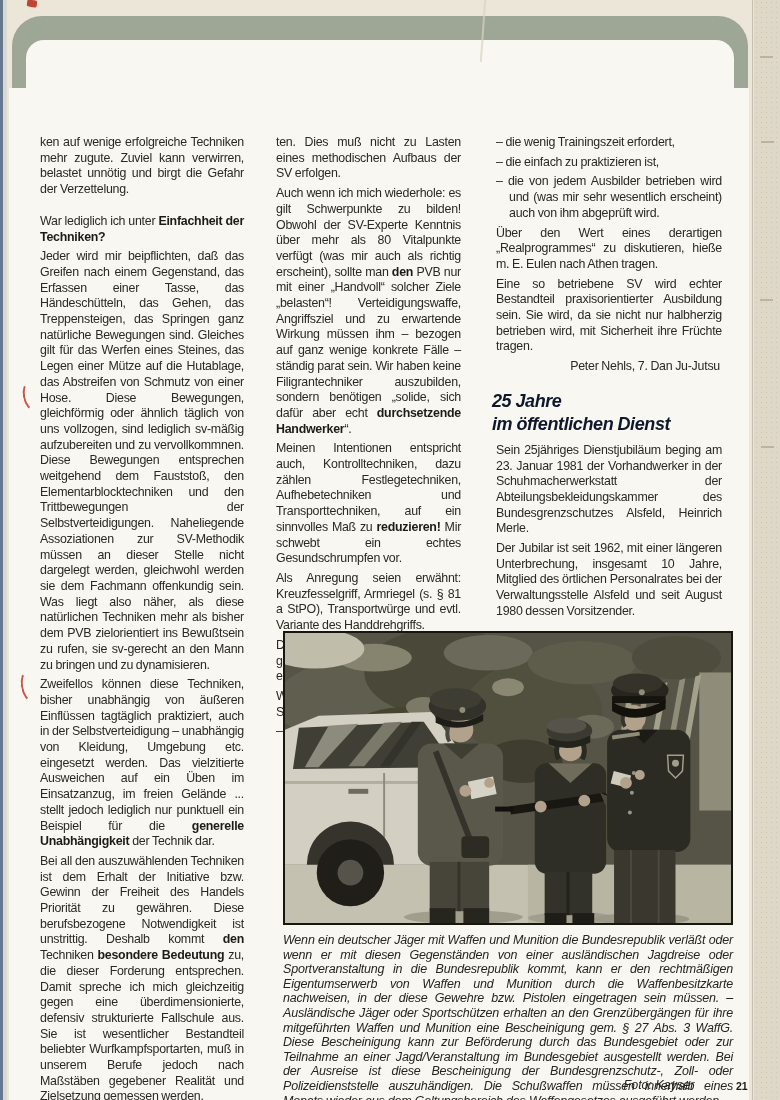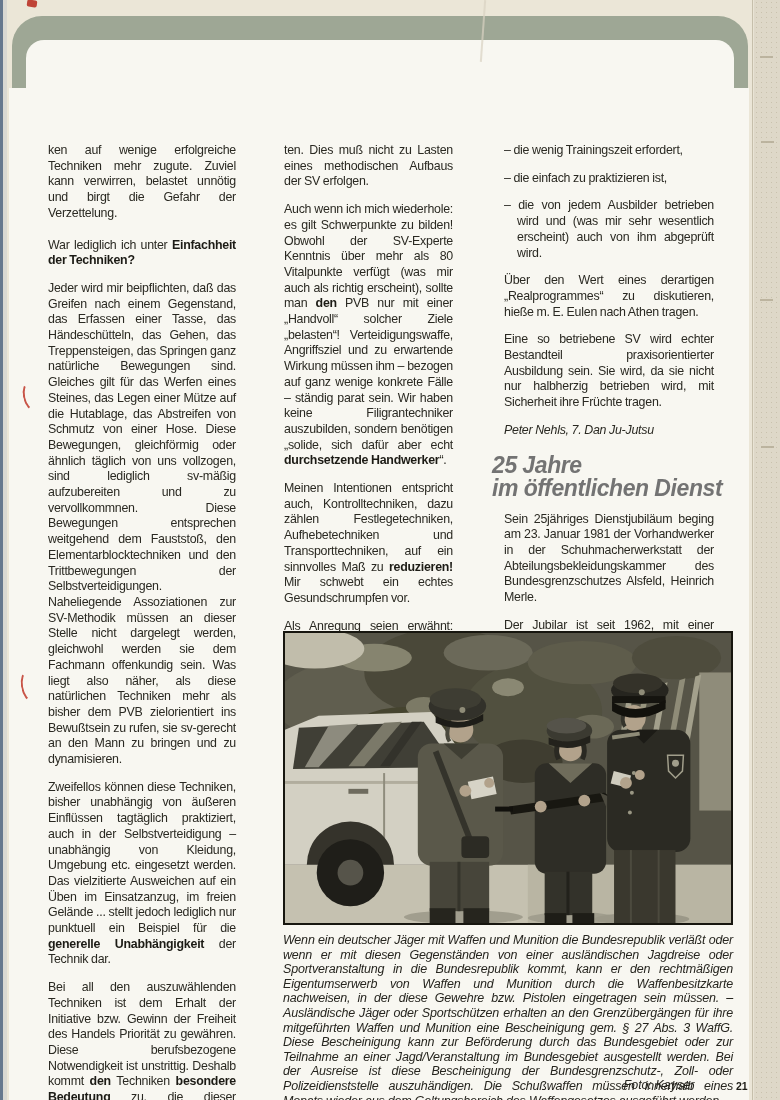--- a/index.html
+++ b/index.html
@@ -14,26 +14,26 @@
         border-radius:18px 18px 0 0;}
   .page-body{position:absolute;left:9px;top:88px;width:740px;height:1012px;background:#f8f7f1;}
   .page-edge-r{position:absolute;left:752px;top:0;width:1px;height:1100px;background:#c6bfab;}
   .margin-right{position:absolute;left:754px;top:0;width:26px;height:1100px;background:#ded8c8;
         background-image:radial-gradient(circle,#c9c2ad 0.8px,rgba(0,0,0,0) 0.9px);background-size:5px 5px;}
   .margin-dash{position:absolute;width:13px;height:2px;background:#b3ab95;opacity:.8;}
 
   .col{position:absolute;top:131px;text-align:justify;color:#2a2922;
        font-size:12.4px;line-height:15.7px;letter-spacing:-0.25px;word-spacing:-0.4px;
        hyphens:auto;z-index:4;}
-  .col p{margin:12px;}
+  .col p{margin:4px;}
   .col p.mt{margin-top:16px;}
   .col p.hang{padding-left:13px;text-indent:-13px;}
-  .col p.sig{padding-right:2px;font-style:italic;}
-  .col p.h2{font-size:23px;line-height:23px;font-weight:bold;font-style:italic;
-            letter-spacing:-0.4px;margin:15px 0 7px 0;text-align:left;color:#737373;}
+  .col p.sig{text-align:right;padding-right:2px;}
+  .col p.h2{font-size:18px;line-height:23px;font-weight:bold;font-style:italic;
+            letter-spacing:-0.4px;margin:15px 0 7px 0;text-align:left;color:#0f172a;}
   .col-left{left:36px;width:212px;}
   .col-middle{left:272px;width:193px;}
   .col-right{left:492px;width:234px;}
   .b{font-weight:bold;color:#1c1b15;}
 
   .photo{position:absolute;left:283px;top:631px;width:450px;height:294px;
          border:2px solid #17160f;box-sizing:border-box;background:#565447;z-index:6;}
   .photo svg{display:block;width:100%;height:100%;}
 
   .caption{position:absolute;left:283px;top:933px;width:450px;z-index:6;

